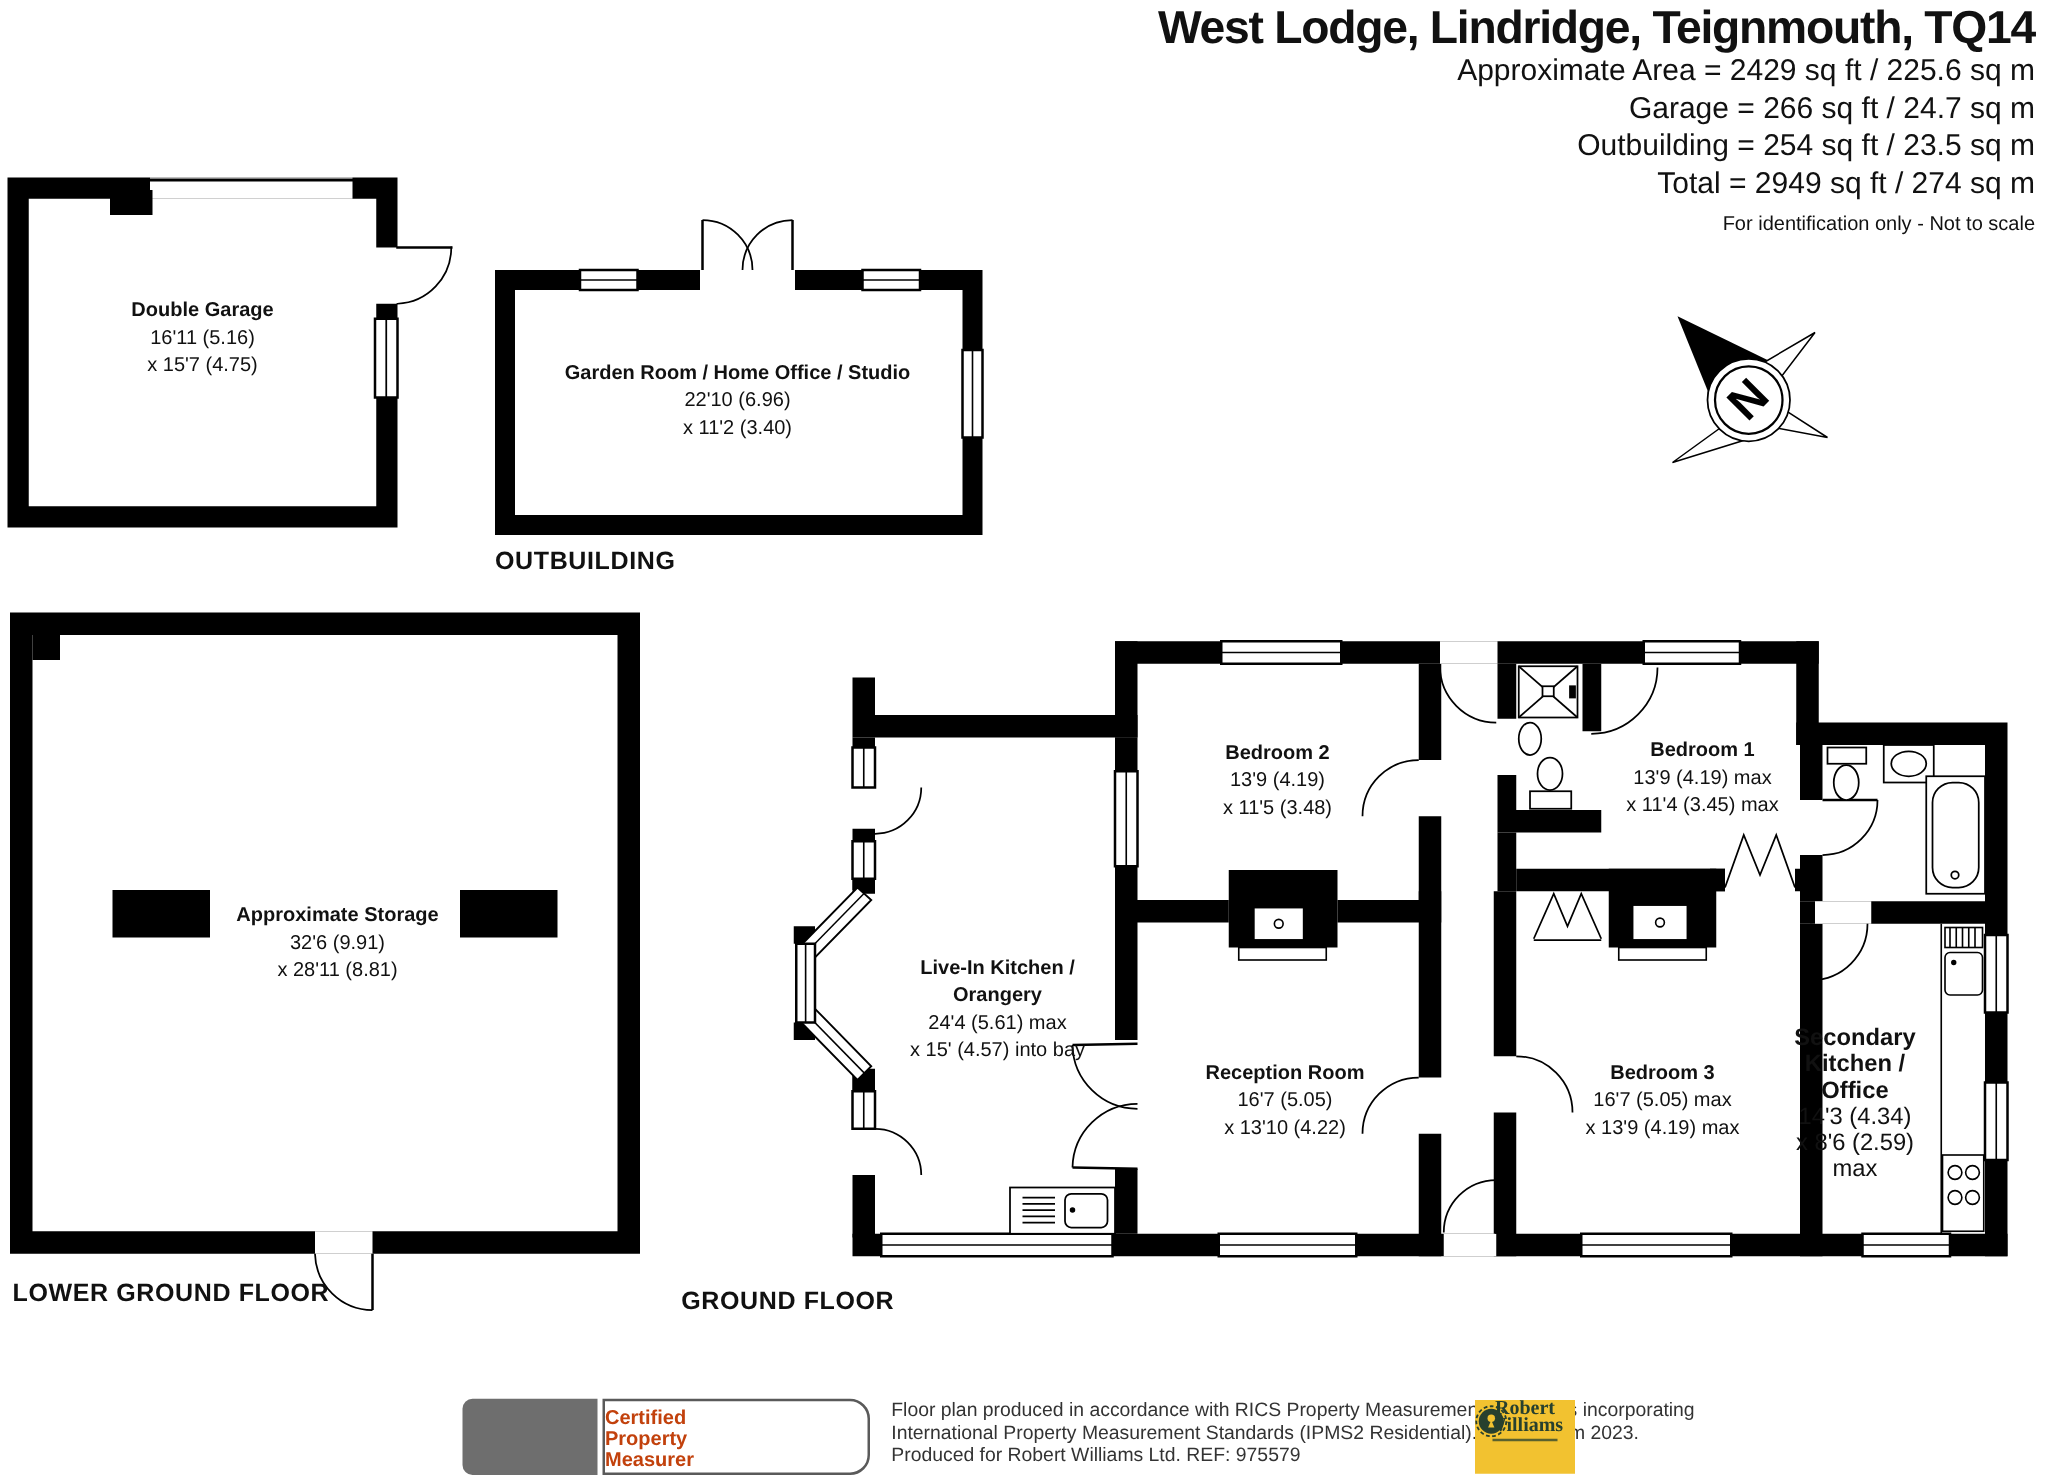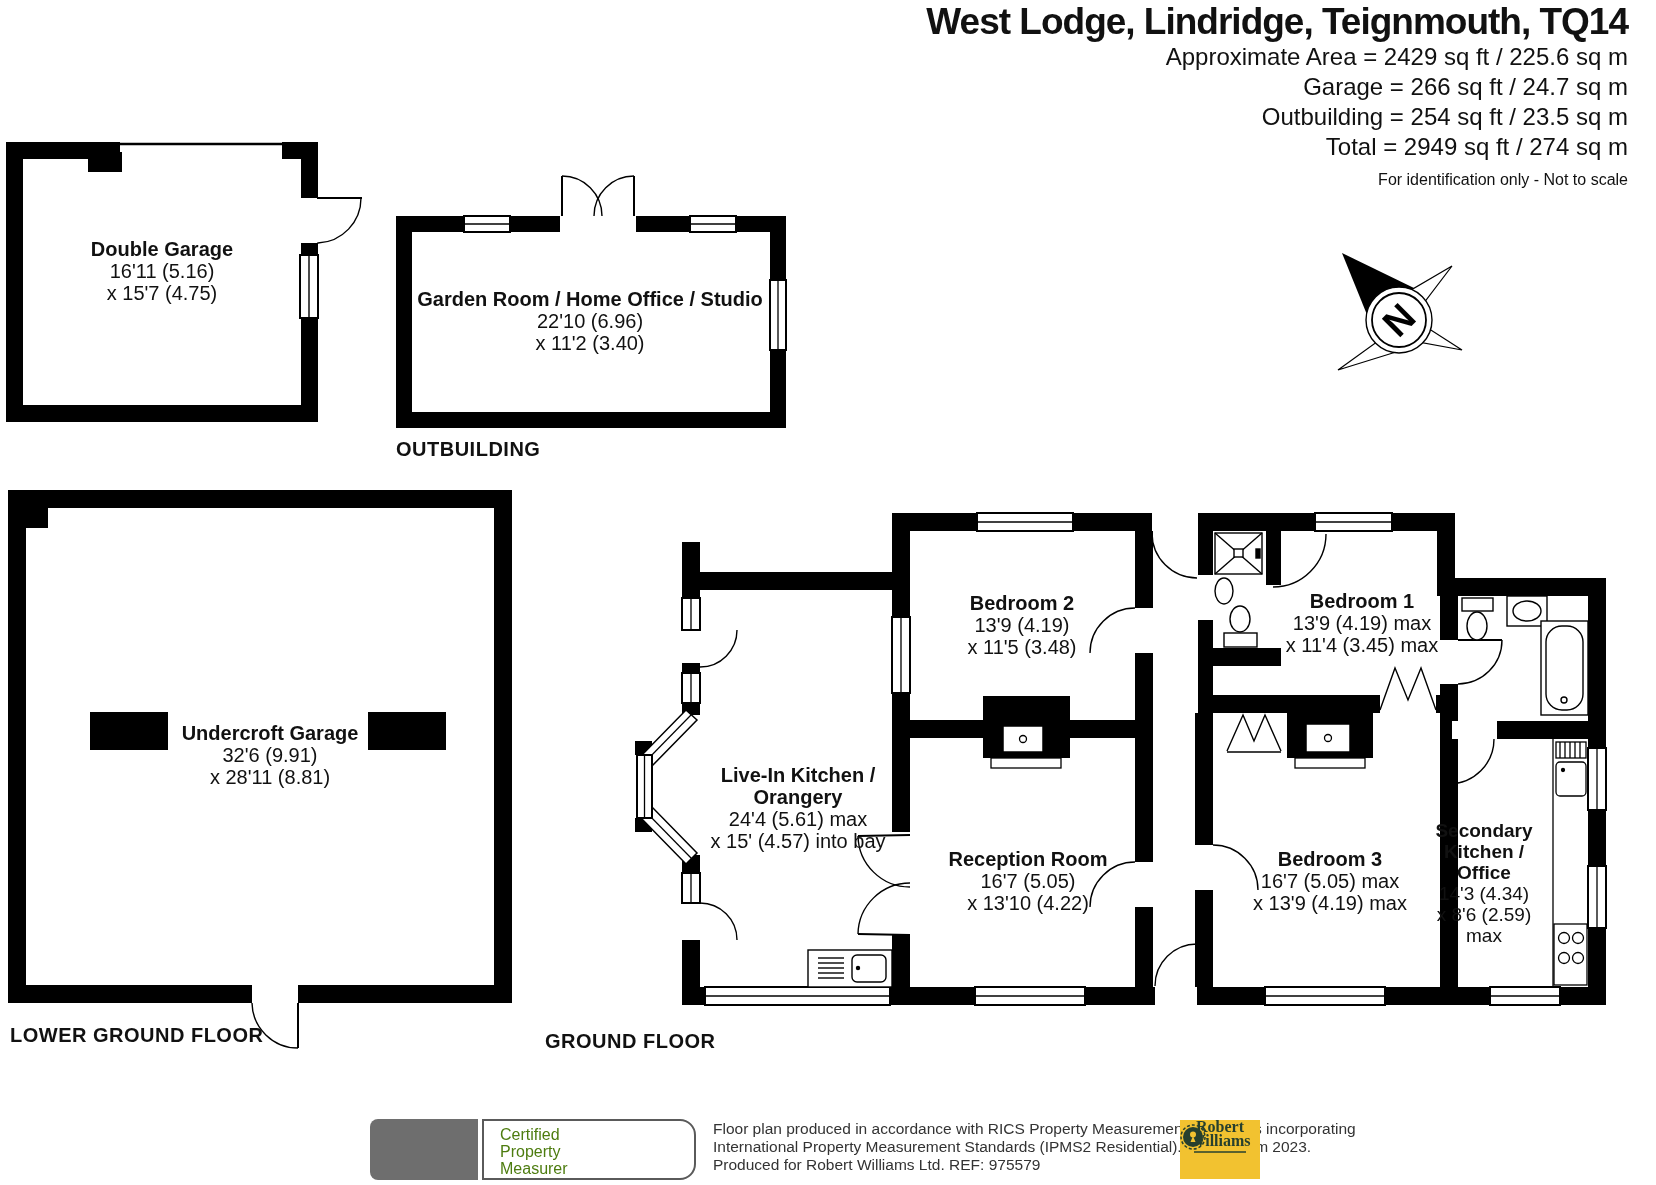--- a/index.html
+++ b/index.html
@@ -4,31 +4,31 @@
 <style>
   html,body{margin:0;padding:0;background:#fff;}
   .page{position:relative;width:1656px;height:1185px;background:#fff;overflow:hidden;
         font-family:"Liberation Sans", sans-serif;color:#111;}
   svg{position:absolute;left:0;top:0;}
   .hdr{position:absolute;top:2px;right:28px;text-align:right;}
   .hdr .title{font-size:37px;font-weight:bold;letter-spacing:-1px;line-height:40px;}
   .hdr .aline{font-size:24px;line-height:30px;margin-top:0px;}
   .hdr .aline:first-of-type{margin-top:12px;}
   .hdr .note{font-size:16px;line-height:20px;margin-top:8px;}
-  .room-label{position:absolute;text-align:center;font-size:20px;line-height:22px;color:#111;}
+  .room-label{position:absolute;text-align:center;font-size:16px;line-height:22px;color:#111;}
   .room-label .nm{font-weight:bold;}
   .floor-label{position:absolute;font-size:20px;font-weight:bold;letter-spacing:.5px;}
   .small-label{font-size:19px;line-height:21px;}
   
   .rics-box{position:absolute;left:370px;top:1119px;width:108px;height:61px;background:#6e6e6e;
             border-radius:8px 0 0 8px;}
   .rics-text{position:absolute;left:12px;top:38px;color:#fff;font-weight:bold;font-size:17px;letter-spacing:.5px;margin-top:40px;}
   .cert-box{position:absolute;left:482px;top:1119px;width:214px;height:61px;background:#fff;
             border:2px solid #5a5a5a;border-radius:0 16px 16px 0;box-sizing:border-box;}
-  .cert-lines{position:absolute;left:16px;top:5px;font-size:16px;font-weight:normal;color:#4d7c0f;line-height:17px;}
+  .cert-lines{position:absolute;left:0;top:5px;font-size:16px;font-weight:bold;color:#c2410c;line-height:17px;}
   .disclaimer{position:absolute;left:713px;top:1120px;font-size:15.5px;line-height:18px;color:#333;}
   .rw-box{position:absolute;left:1180px;top:1120px;width:80px;height:59px;background:#f2c230;text-align:center;}
   .rw-name{color:#27402e;font-family:"Liberation Serif", serif;font-weight:bold;font-size:16px;line-height:14px;}
   .rw-tagline{margin:3px auto 0;width:52px;height:2px;background:rgba(39,64,46,.75);}
 </style>
 </head>
 <body>
 
 <div class="page">
 
@@ -327,21 +327,21 @@
   <div>x 15'7 (4.75)</div>
 </div>
 
 <div class="room-label" style="left:415px;top:288px;width:350px;">
   <div class="nm">Garden Room / Home Office / Studio</div>
   <div>22'10 (6.96)</div>
   <div>x 11'2 (3.40)</div>
 </div>
 
 <div class="room-label" style="left:150px;top:722px;width:240px;">
-  <div class="nm">Undercroft Garage</div>
+  <div class="nm">Approximate Storage</div>
   <div>32'6 (9.91)</div>
   <div>x 28'11 (8.81)</div>
 </div>
 
 <div class="room-label" style="left:658px;top:764px;width:280px;">
   <div class="nm">Live-In Kitchen /</div>
   <div class="nm">Orangery</div>
   <div>24'4 (5.61) max</div>
   <div>x 15' (4.57) into bay</div>
 </div>

